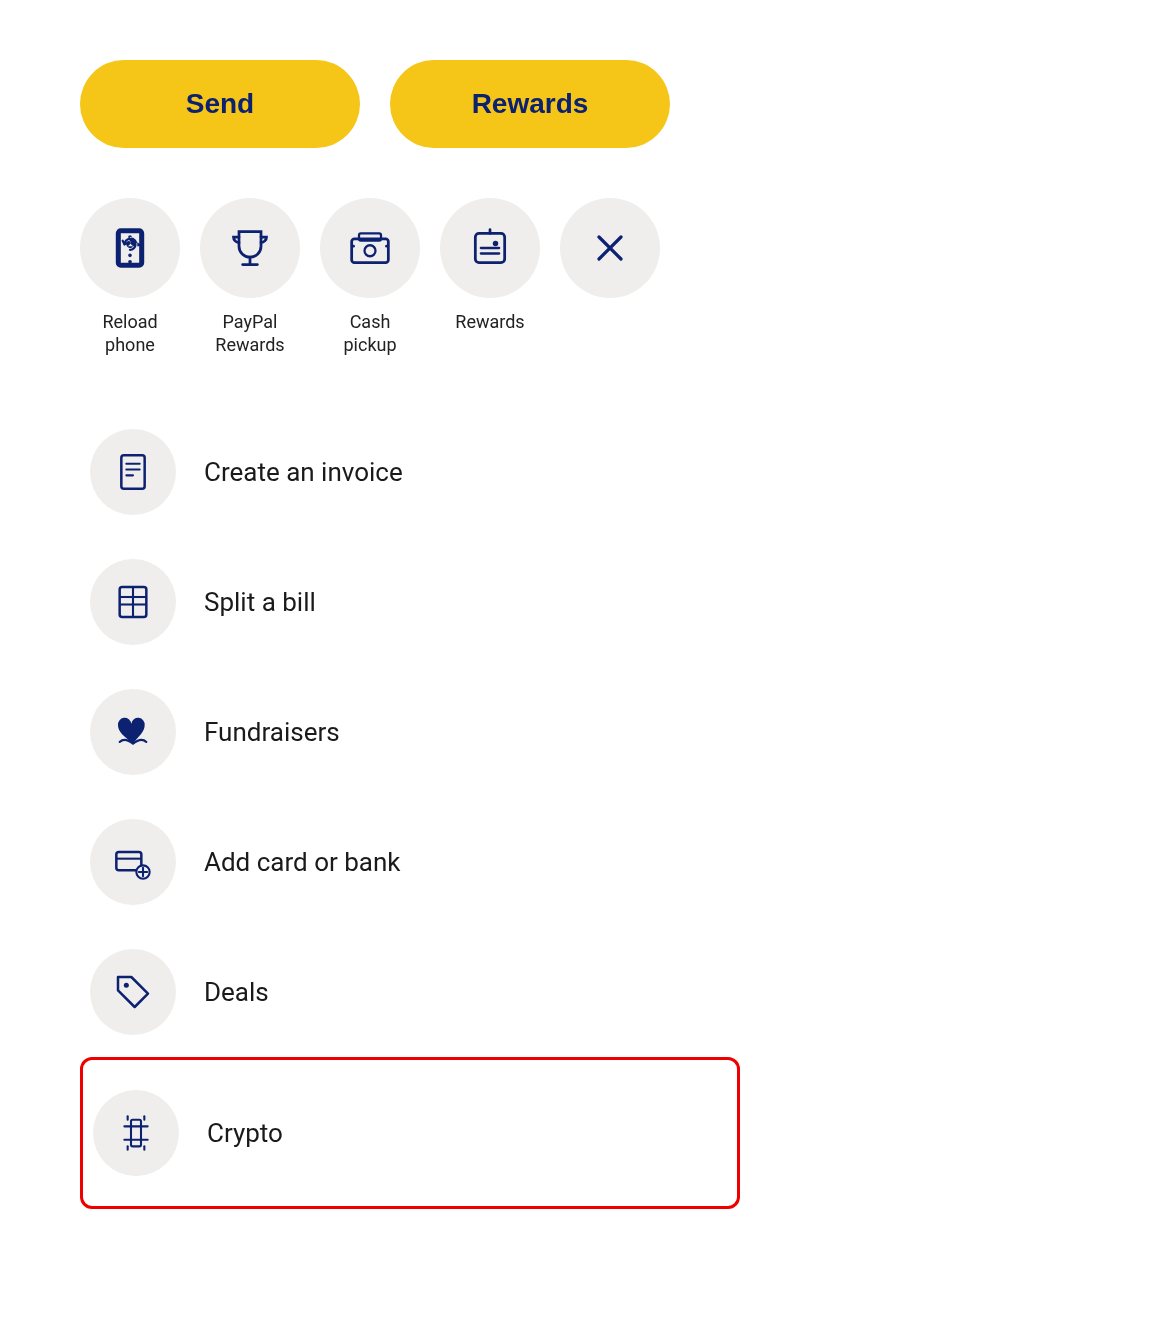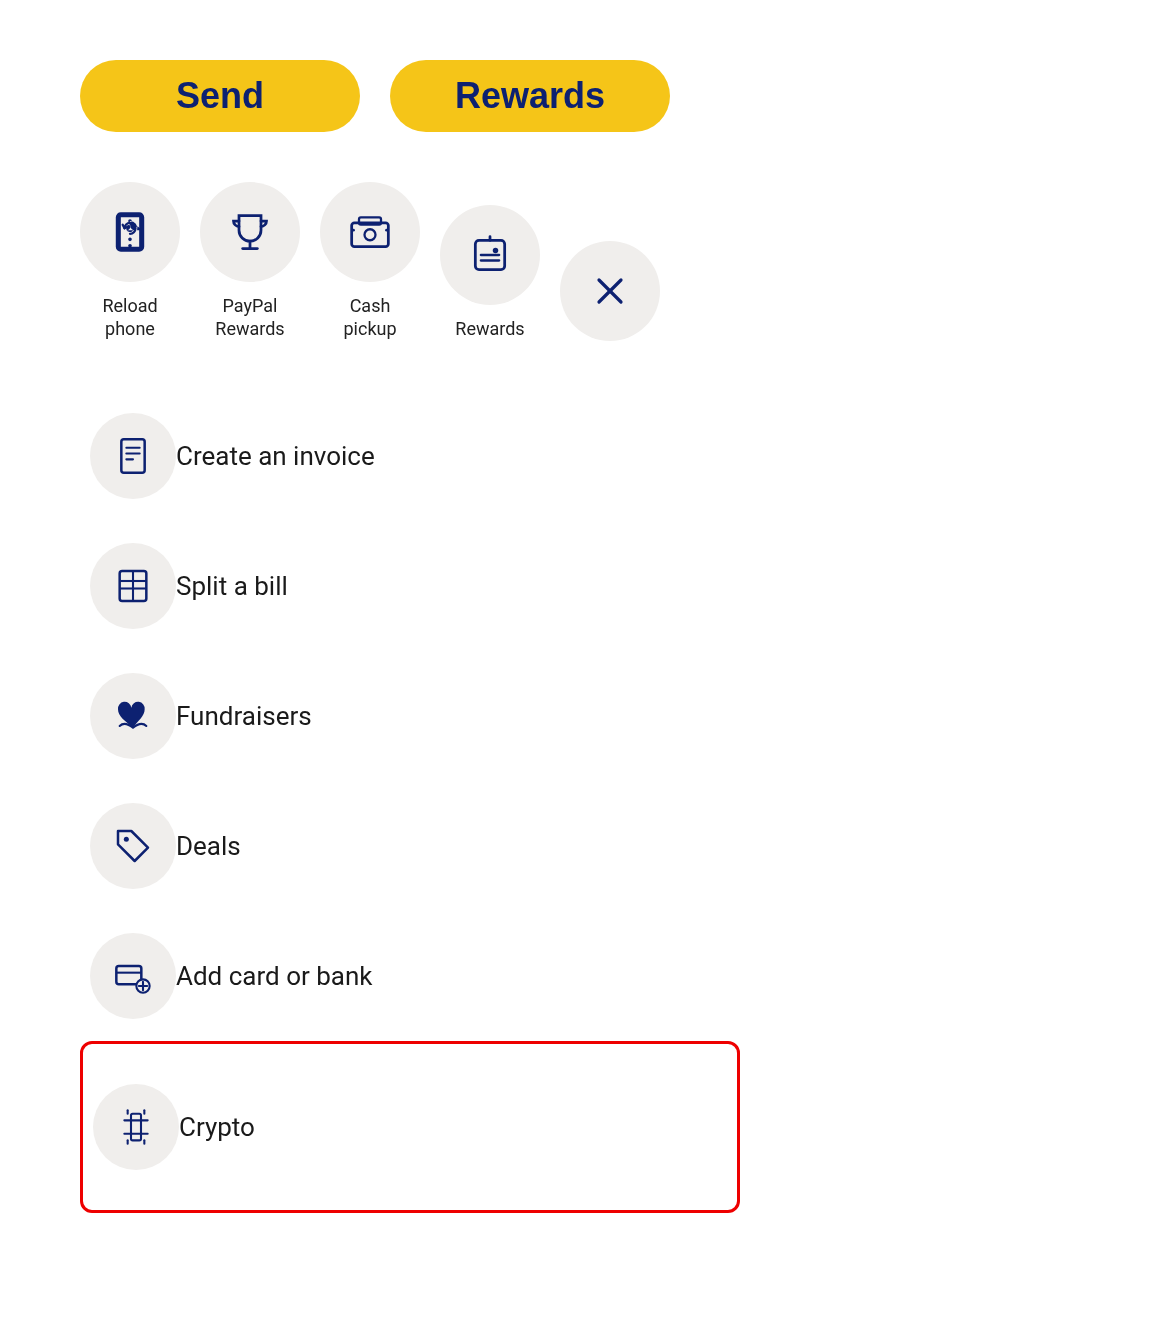--- a/index.html
+++ b/index.html
@@ -23,37 +23,37 @@
 
     
     .top-buttons {
       display: flex;
       gap: 30px;
       margin-bottom: 50px;
     }
 
     .top-btn {
       flex: 1;
-      padding: 15px 40px;
+      padding: 28px 40px;
       border-radius: 50px;
       border: none;
       background: #F5C518;
       color: #0d2171;
-      font-size: 36px;
+      font-size: 28px;
       font-weight: 700;
       cursor: pointer;
       max-width: 280px;
     }
 
     
     .icon-grid {
       display: flex;
       gap: 20px;
       margin-bottom: 50px;
-      align-items: flex-end;
+      align-items: flex-start;
     }
 
     .icon-item {
       display: flex;
       flex-direction: column;
       align-items: center;
       gap: 12px;
       cursor: pointer;
       min-width: 100px;
     }
@@ -84,30 +84,31 @@
     
     .list-items {
       display: flex;
       flex-direction: column;
       gap: 0;
     }
 
     .list-item {
       display: flex;
       align-items: center;
+      gap: 28px;
       padding: 22px 10px;
       cursor: pointer;
       border-radius: 12px;
       text-align: center;
     }
 
     .list-item.highlighted {
       border: 3px solid #e00;
       border-radius: 12px;
-      padding: 40px 10px;
+      padding: 30px 10px;
     }
 
     .list-icon-circle {
       width: 86px;
       height: 86px;
       border-radius: 50%;
       background: #f0eeec;
       display: flex;
       align-items: center;
       justify-content: center;
@@ -237,38 +238,38 @@
           <path d="M24 38 C14 30, 6 24, 6 16a8 8 0 0 1 16-2 8 8 0 0 1 16 2c0 8-8 14-14 22z" fill="#0d2171"></path>
           <path d="M8 36 Q14 30 24 38 Q34 30 40 36" fill="none" stroke="#0d2171" stroke-width="2.5" stroke-linecap="round"></path>
         </svg>
       </div>
       <span class="list-label">Fundraisers</span>
     </div>
 
     <div class="list-item">
       <div class="list-icon-circle">
         <svg viewBox="0 0 48 48" xmlns="http://www.w3.org/2000/svg">
-          <path d="M6 6h16l20 20-16 16L6 22V6z" fill="none" stroke="#0d2171" stroke-width="3" stroke-linejoin="round"></path>
-          <circle cx="16" cy="16" r="3" fill="#0d2171"></circle>
-        </svg>
-      </div>
-      <span class="list-label">Deals</span>
-    </div>
-
-    <div class="list-item">
-      <div class="list-icon-circle">
-        <svg viewBox="0 0 48 48" xmlns="http://www.w3.org/2000/svg">
           <rect x="4" y="12" width="30" height="22" rx="3" fill="none" stroke="#0d2171" stroke-width="3"></rect>
           <line x1="4" y1="20" x2="34" y2="20" stroke="#0d2171" stroke-width="2.5"></line>
           <circle cx="36" cy="36" r="8" fill="#f0eeec" stroke="#0d2171" stroke-width="2.5"></circle>
           <line x1="36" y1="31" x2="36" y2="41" stroke="#0d2171" stroke-width="2.5" stroke-linecap="round"></line>
           <line x1="31" y1="36" x2="41" y2="36" stroke="#0d2171" stroke-width="2.5" stroke-linecap="round"></line>
         </svg>
       </div>
       <span class="list-label">Add card or bank</span>
+    </div>
+
+    <div class="list-item">
+      <div class="list-icon-circle">
+        <svg viewBox="0 0 48 48" xmlns="http://www.w3.org/2000/svg">
+          <path d="M6 6h16l20 20-16 16L6 22V6z" fill="none" stroke="#0d2171" stroke-width="3" stroke-linejoin="round"></path>
+          <circle cx="16" cy="16" r="3" fill="#0d2171"></circle>
+        </svg>
+      </div>
+      <span class="list-label">Deals</span>
     </div>
 
     <div class="list-item highlighted">
       <div class="list-icon-circle">
         <svg viewBox="0 0 48 48" xmlns="http://www.w3.org/2000/svg">
           <rect x="18" y="8" width="12" height="32" rx="2" fill="none" stroke="#0d2171" stroke-width="2.5"></rect>
           <line x1="10" y1="16" x2="38" y2="16" stroke="#0d2171" stroke-width="2.5" stroke-linecap="round"></line>
           <line x1="10" y1="32" x2="38" y2="32" stroke="#0d2171" stroke-width="2.5" stroke-linecap="round"></line>
           <line x1="14" y1="8" x2="14" y2="4" stroke="#0d2171" stroke-width="2.5" stroke-linecap="round"></line>
           <line x1="34" y1="8" x2="34" y2="4" stroke="#0d2171" stroke-width="2.5" stroke-linecap="round"></line>

